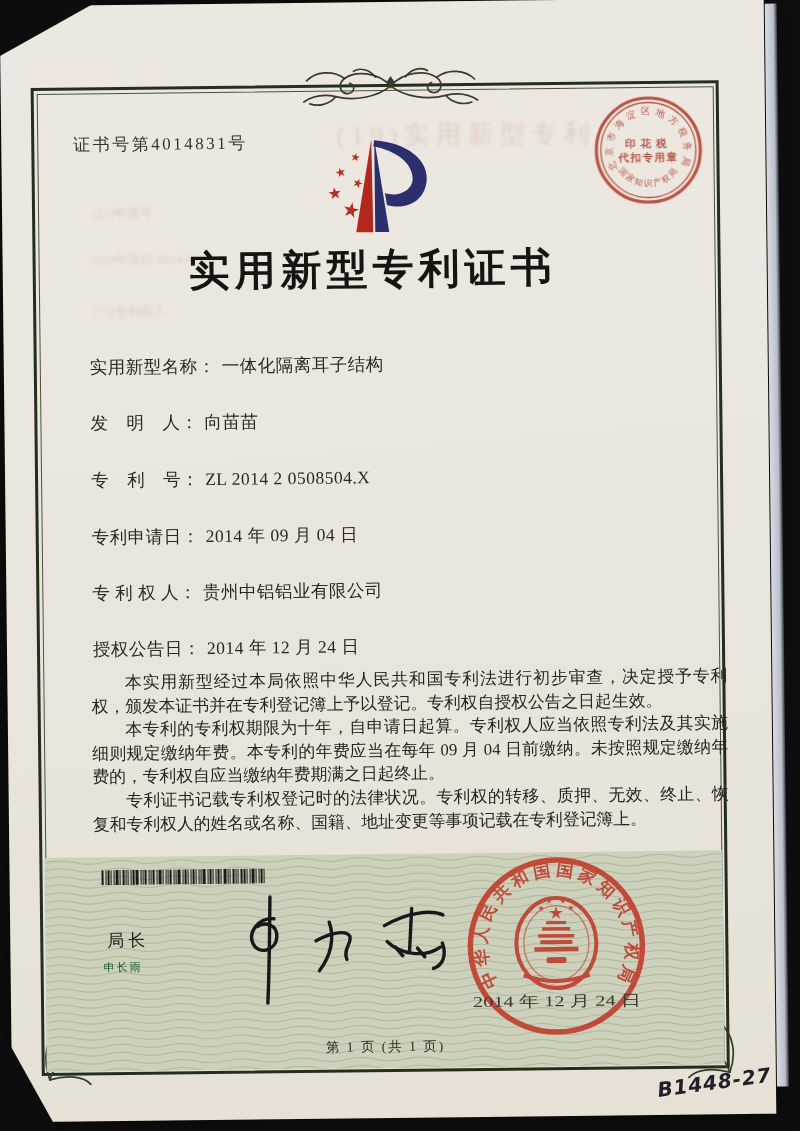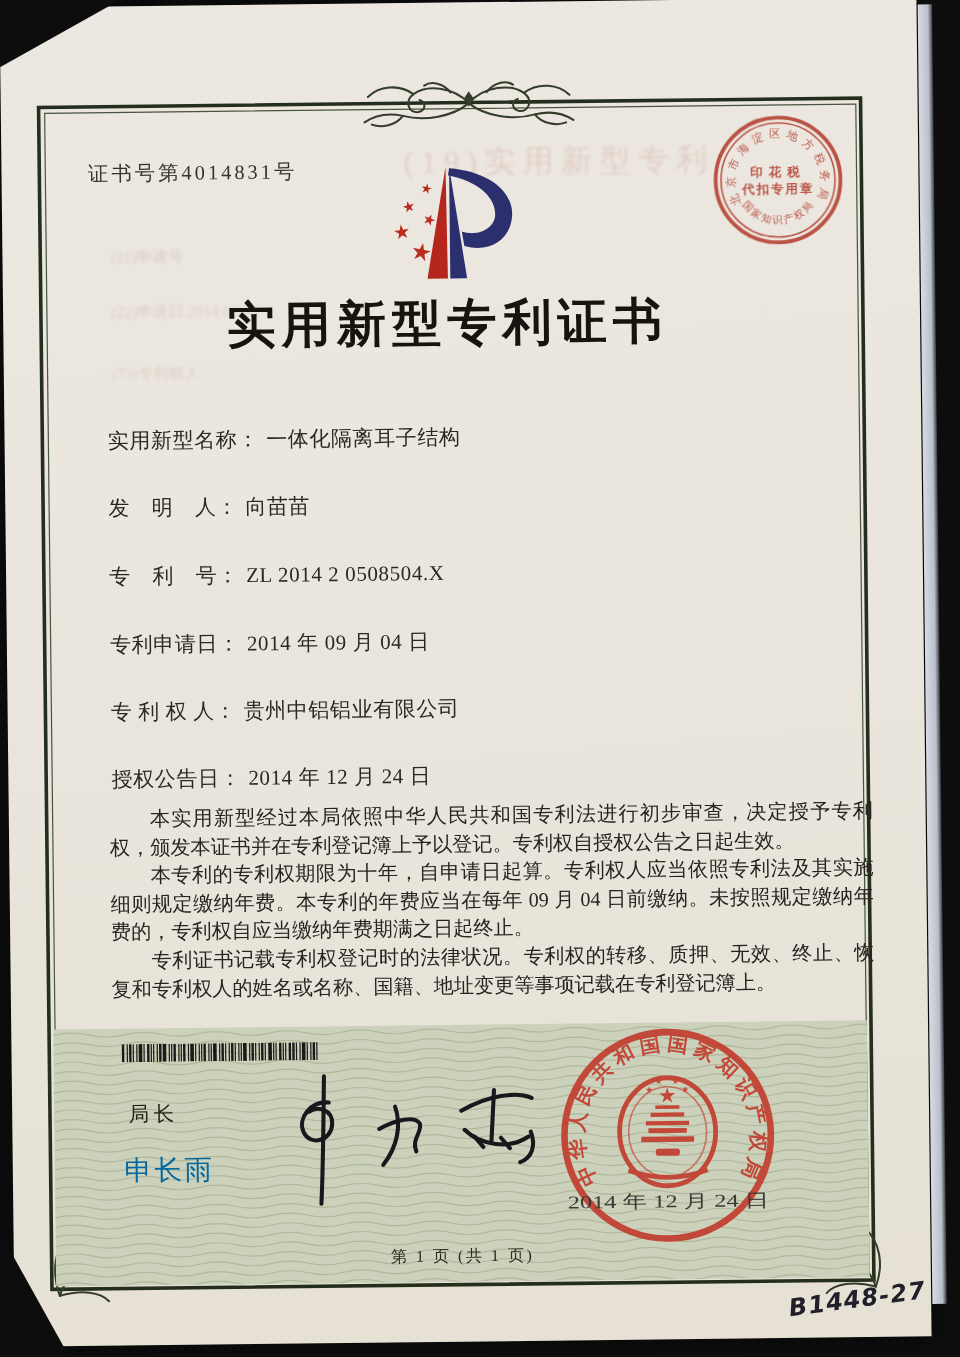--- a/index.html
+++ b/index.html
@@ -44,22 +44,22 @@
   .field { position:absolute; left:86px; font-size:17.5px; color:#2b2823; white-space:nowrap; letter-spacing:.5px; }
   .field .val { margin-left:6px; }
   
   .body-text { position:absolute; left:84px; top:666px; width:636px; font-size:16.8px;
                line-height:23.6px; text-align:justify; color:#27241f; }
   .body-text p { text-indent:2em; }
   
   .wave-section { position:absolute; left:35px; top:852px; width:678px; height:214px; overflow:hidden; background:#ccd1bc; }
   .waves { position:absolute; left:0; top:0; }
   .barcode { position:absolute; left:56px; top:13px; }
-  .signer-title { position:absolute; left:62px; top:60px; font-size:17px; letter-spacing:4px; color:#222019;text-align:right; }
-  .signer-name  { position:absolute; left:58px; top:103px; font-size:23px; letter-spacing:2px; color:#0369a1; }
+  .signer-title { position:absolute; left:62px; top:72px; font-size:17px; letter-spacing:4px; color:#222019;text-align:right; }
+  .signer-name  { position:absolute; left:58px; top:103px; font-size:11px; letter-spacing:2px; color:#14532d; }
   .signature { position:absolute; left:135px; top:34px; }
   .signature path { stroke:#18181c; stroke-width:3.4; fill:none; stroke-linecap:round; stroke-linejoin:round; }
   .seal { position:absolute; left:418px; top:1px; opacity:.9; }
   .seal .ink { fill:#c23a2b; }
   .seal .ring-text { fill:#c23a2b; font-weight:700; font-family:"Liberation Serif",serif; }
   .page-footer { position:absolute; left:0; right:0; top:184px; text-align:center;
                  font-size:13.5px; letter-spacing:2px; color:#2c2a22; }
   
   .handwritten { position:absolute; left:645px; top:1072px; font-family:"DejaVu Sans",sans-serif;
                  font-style:italic; font-weight:700; font-size:20px; letter-spacing:1px;

